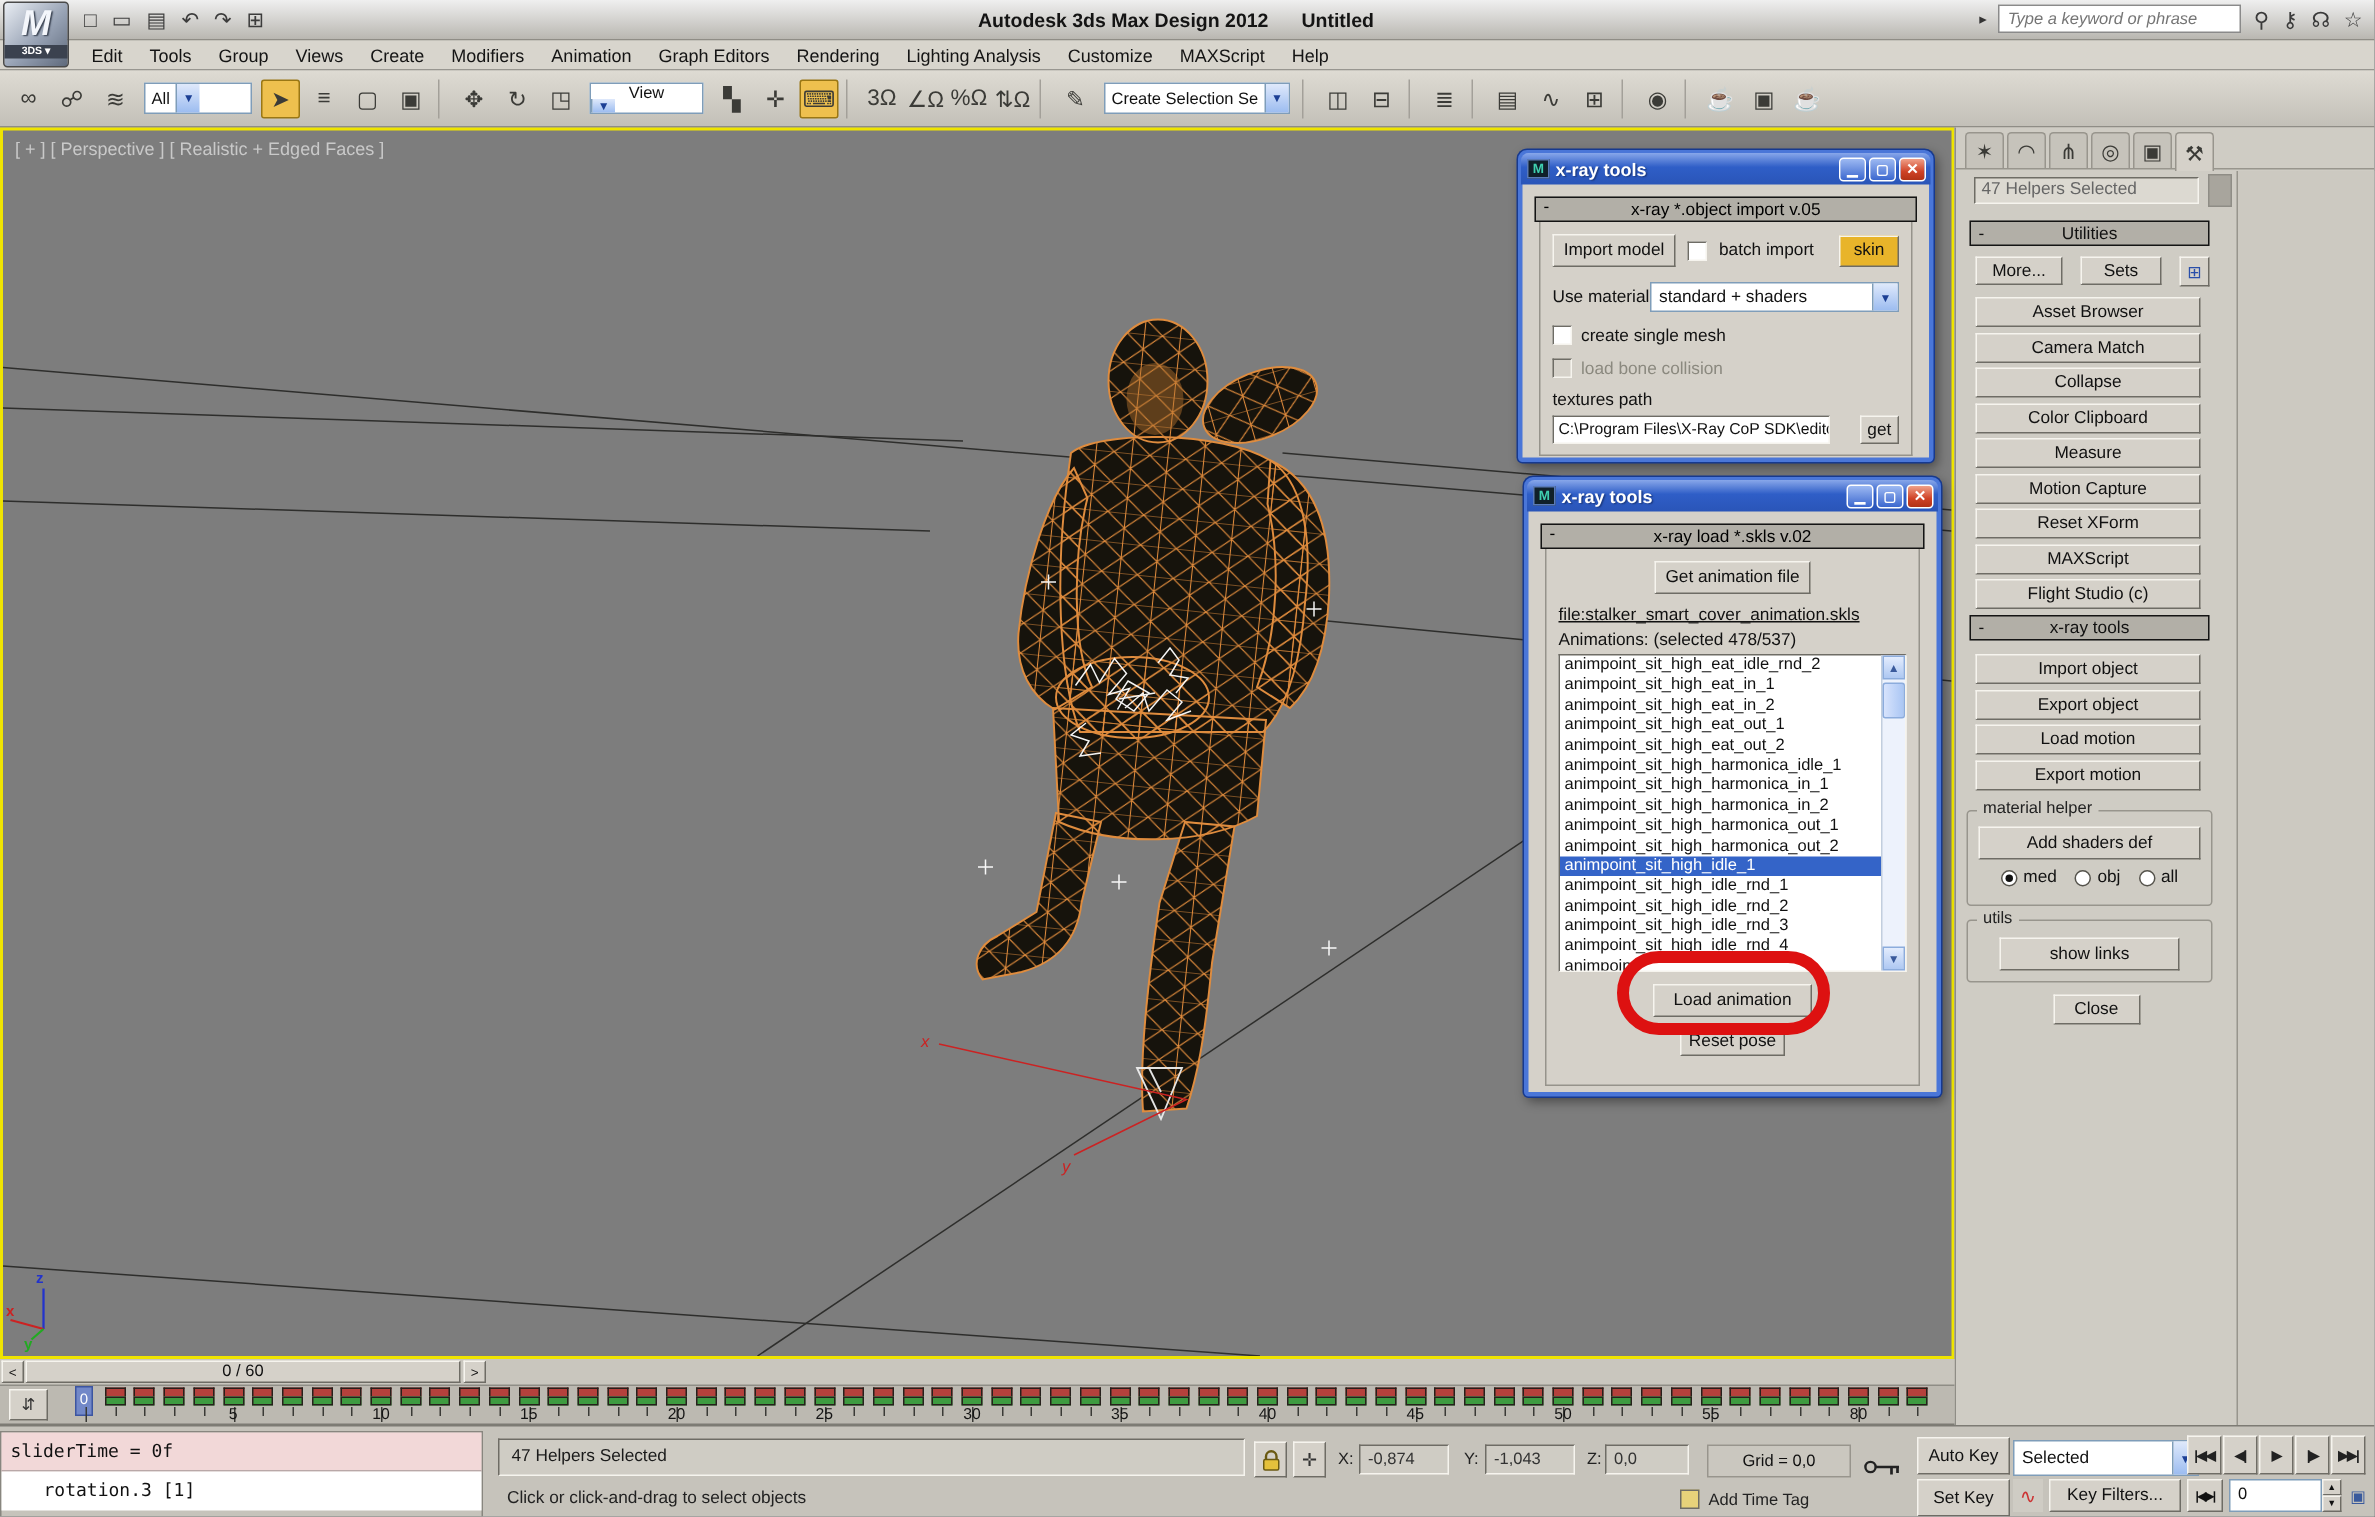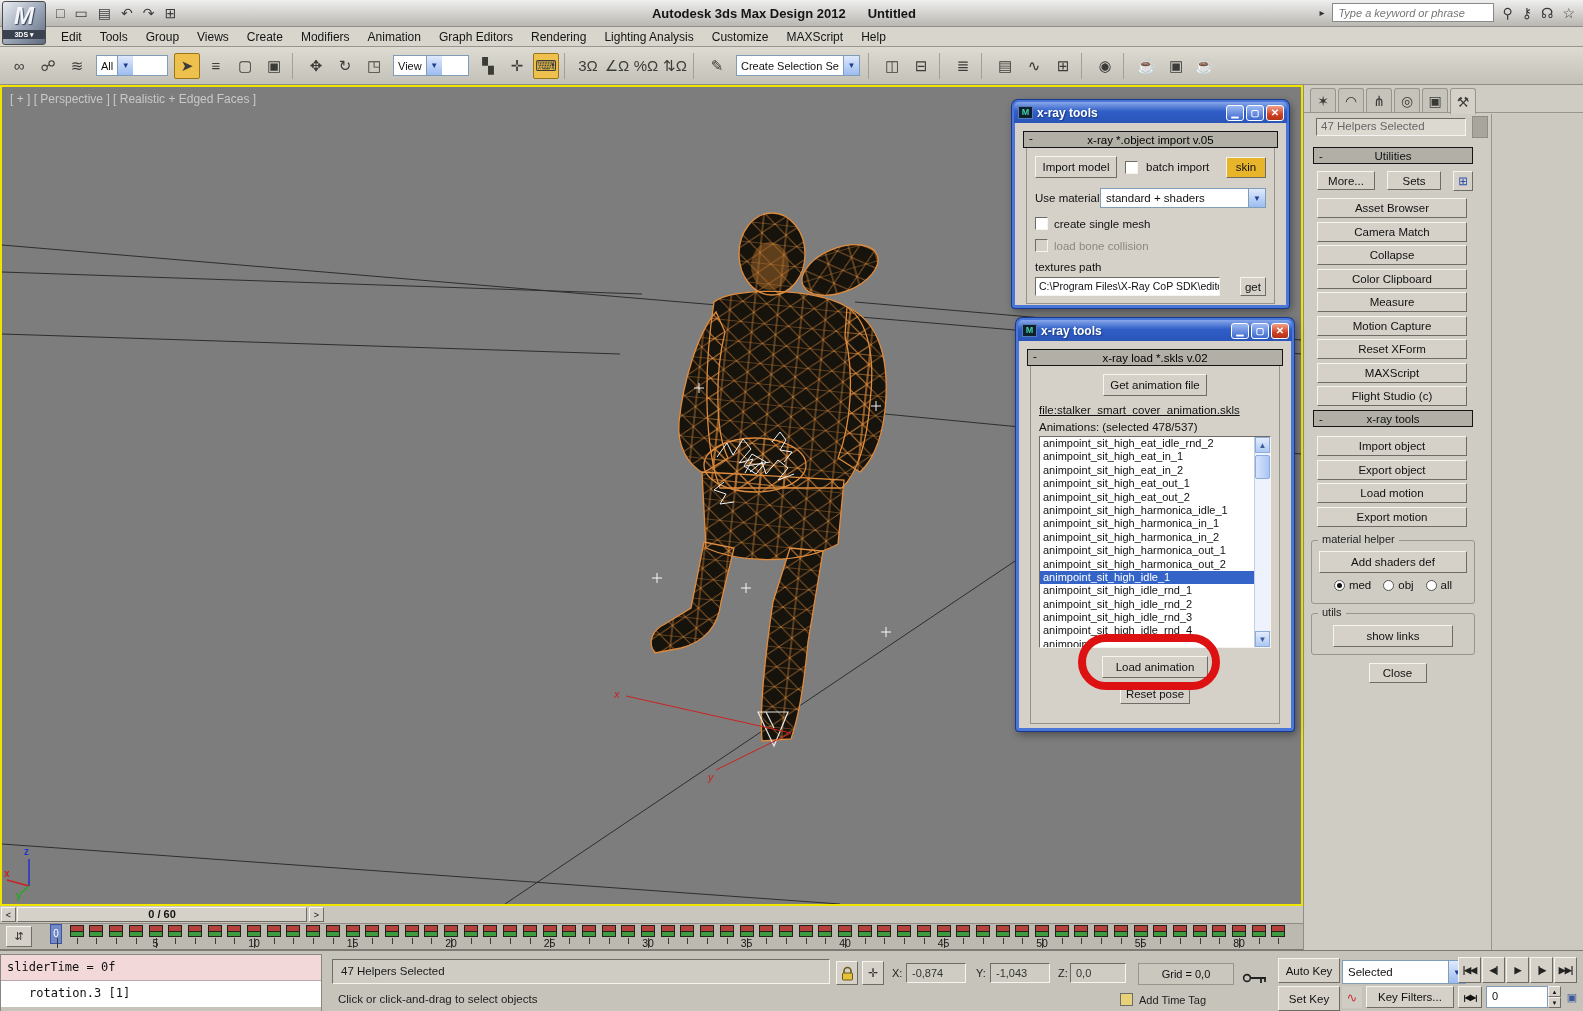--- a/index.html
+++ b/index.html
@@ -50,21 +50,21 @@
     justify-content:center; font-size:15px; color:#3b3b37; border:1px solid transparent; }
   .tb-icon.active{ background:#eec04e; border:1px solid #9a7714; border-radius:2px; }
   .tb-sep{ width:6px; height:26px; border-left:1px solid #a3a099; margin:0 2px; }
   .tb-select{ height:21px; background:#fff; border:1px solid #7f9db9; display:inline-flex;
     align-items:center; margin:0 3px; }
   .tb-select-label{ font-size:11px; padding:0 4px; color:#111; white-space:nowrap;
     overflow:hidden; }
   .tb-select-arrow{ width:16px; align-self:stretch; background:linear-gradient(#dfe9fb,#9cbcf0);
     border-left:1px solid #7f9db9; color:#1c3f94; font-size:8px; display:inline-flex;
     align-items:center; justify-content:center; }
-  .tb-select.w1{ width:72px; } .tb-select.w2{ width:76px; } .tb-select.w3{ width:124px; }
+  .tb-select.w1{ width:72px; } .tb-select.w2{ width:76px;flex-direction:column; } .tb-select.w3{ width:124px; }
 
   
   .viewport{ position:absolute; left:0; top:85px; width:1303px; height:821px;
     background:#7d7d7d; border:2px solid #efe400; }
   .vp-label{ position:absolute; left:8px; top:5px; color:#c9c9c9; font-size:12px; }
   .vp-svg{ position:absolute; left:0; top:0; }
 
   
   .xpdlg{ position:absolute; background:#d5d1c9; border:3px solid #4a76d8;
     box-shadow:0 0 0 1px #16398f, 2px 3px 8px rgba(0,0,0,.45); border-radius:6px 6px 3px 3px; }
@@ -158,21 +158,21 @@
     border-radius:50%; background:#111; }
   .cp-empty{ position:absolute; left:187px; top:29px; width:93px; height:836px;
     background:#ccc9c1; border-left:1px solid #98958d; }
 
   
   .timeslider{ position:absolute; left:0; top:906px; width:1303px; height:18px;
     background:#c9c6be; border-bottom:1px solid #8f8d86; }
   .ts-arrow{ position:absolute; top:1px; width:15px; height:15px; font-size:9px;
     display:flex; align-items:center; justify-content:center; }
   .ts-btn{ position:absolute; left:17px; top:1px; width:290px; height:15px;
-    text-align:center; font-size:11px; line-height:13px;font-weight:bold; }
+    text-align:center; font-size:11px; line-height:13px; }
 
   
   .trackbar{ position:absolute; left:0; top:924px; width:1303px; height:26px;
     background:#bcb9b1; border-bottom:1px solid #7d7b74; }
   .mce-btn{ position:absolute; left:6px; top:2px; width:26px; height:21px; font-size:11px;
     display:flex; align-items:center; justify-content:center; color:#333; }
   .curmark{ position:absolute; left:50px; top:0; width:12px; height:20px; background:#7288c8;
     border:1px solid #3c55a0; color:#fff; font-size:10px; text-align:center; line-height:18px; }
   .key{ position:absolute; top:1px; width:14px; }
   .key .r{ height:6px; background:#b5413c; border:1px solid #26201c; border-bottom:none; }

